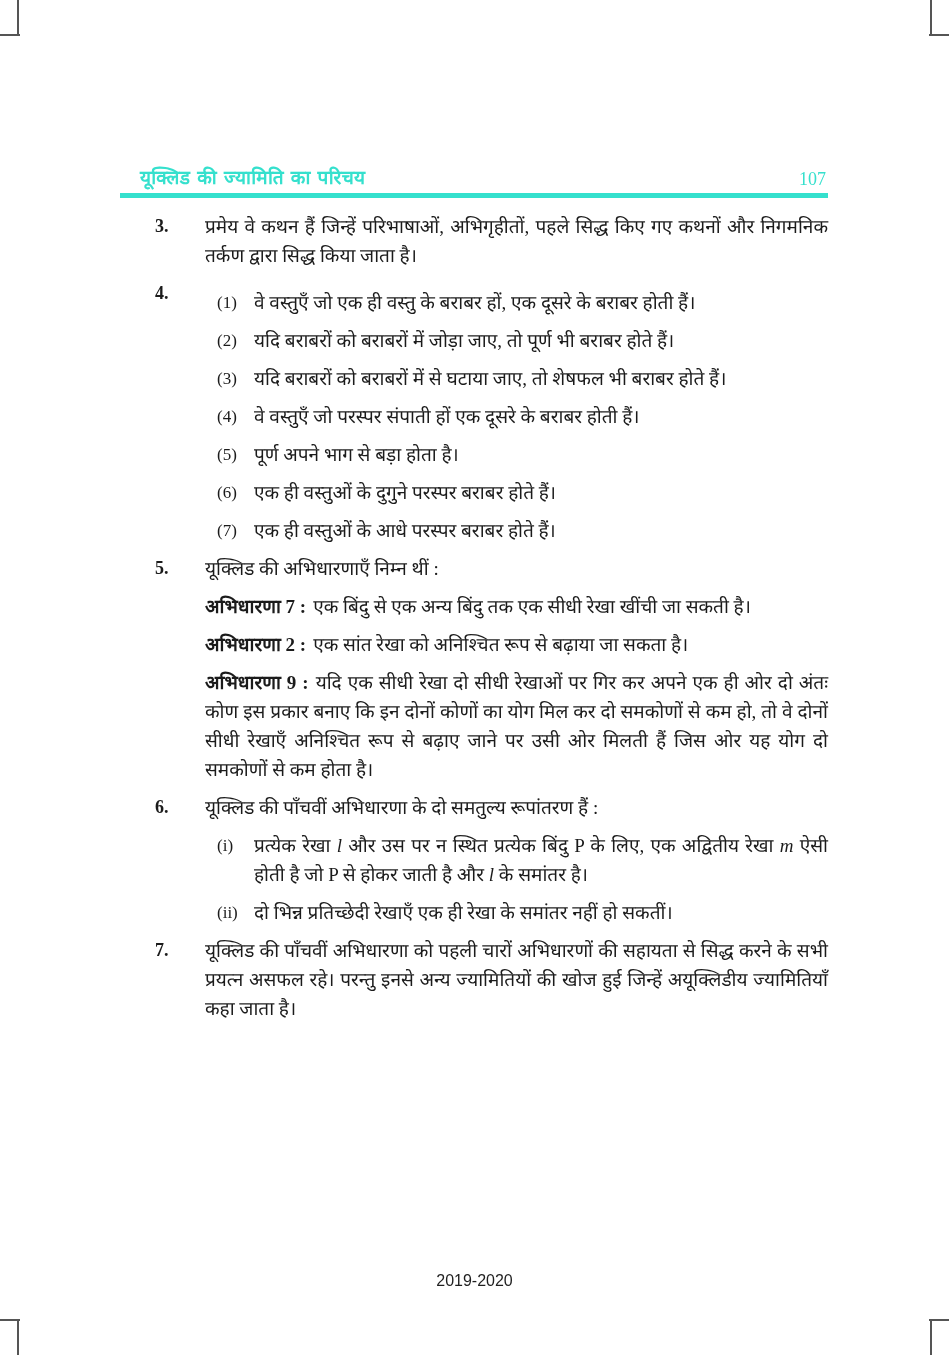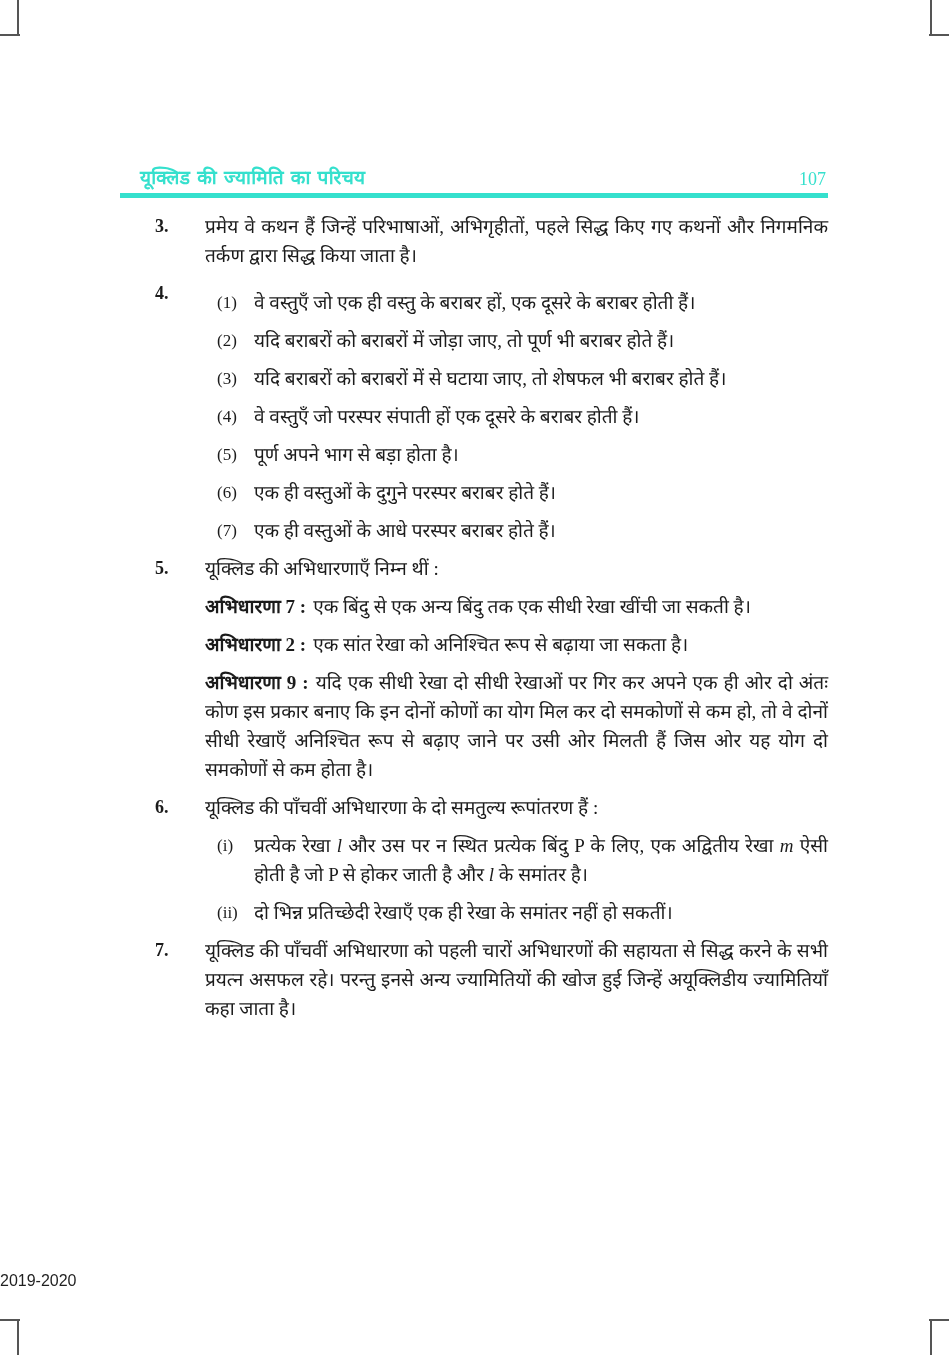--- a/index.html
+++ b/index.html
@@ -33,21 +33,21 @@
   .sub-num { flex:0 0 37px; margin-left:12px; font-size:17px; }
   .sub-text { flex:1; text-align:justify; }
 
   .postulate { margin-top:9px; text-align:justify; }
   .postulate-label { font-weight:700; padding-right:7px; }
 
   .em-letter { font-style:italic; font-family:"Liberation Serif", serif; }
   .up-letter { font-family:"Liberation Serif", serif; }
 
   .footer {
-    position:absolute; top:1272px; left:0; width:100%; text-align:left;
+    position:absolute; top:1272px; left:0; width:100%; text-align:center;
     font-family:"Liberation Sans", sans-serif; font-size:16px; color:#1f1f1f;
   }
 </style>
 </head>
 <body>
 
 <div class="page">
 
   <div class="crop" style="left: 17px; top: 0px; width: 2px; height: 36px; background: rgb(85, 85, 85);"></div>
   <div class="crop" style="left: 0px; top: 34px; width: 20px; height: 2px; background: rgb(85, 85, 85);"></div>

